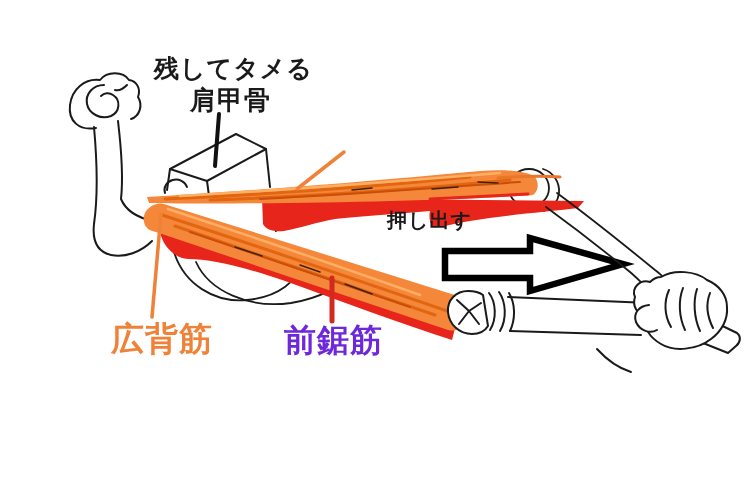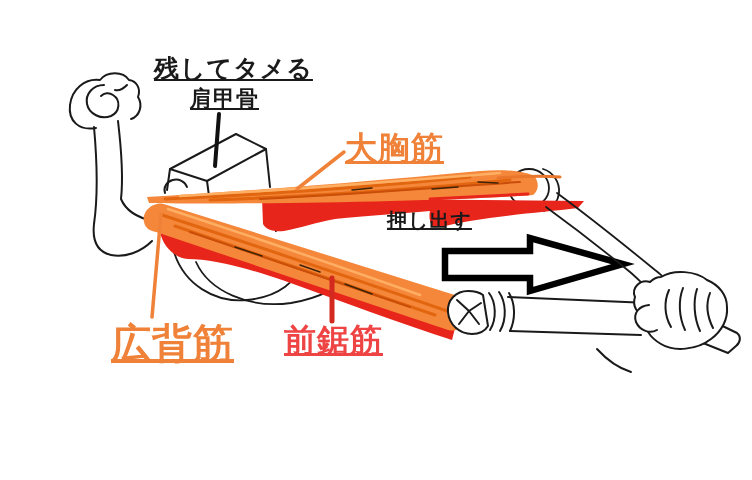--- a/index.html
+++ b/index.html
@@ -3,25 +3,25 @@
 <meta charset="utf-8">
 <style>
   html,body{margin:0;padding:0;background:#fff;}
   #stage{
     position:relative;width:752px;height:480px;background:#ffffff;
     overflow:hidden;font-family:"DejaVu Sans","Liberation Sans",sans-serif;
   }
   #art{position:absolute;left:0;top:0;}
   .lbl{
     position:absolute;font-weight:bold;white-space:nowrap;
-    letter-spacing:1px;line-height:1.05;text-decoration:underline;
+    letter-spacing:1px;line-height:1.05;
   }
   .lbl-black{color:#1a1a1a;}
   .lbl-orange{color:#ef8238;}
-  .lbl-darkred{color:#ef4444;}
+  .lbl-darkred{color:#6d28d9;}
 </style>
 </head>
 <body>
 
 <div id="stage">
 
   <svg id="art" width="752" height="480" viewBox="0 0 752 480">
 
     <g fill="none" stroke="#1a1a1a" stroke-width="1.8" stroke-linecap="round">
       <path d="M 174,252 C 184,284 214,303 247,300 C 279,297 299,280 300,263"></path>
@@ -122,24 +122,23 @@
     <g fill="none" stroke-linecap="round">
       <path stroke="#111111" stroke-width="4" d="M 219,114 L 215,166"></path>
       <path stroke="#ef8238" stroke-width="3.5" d="M 344,152 L 297,189"></path>
       <path stroke="#ef8238" stroke-width="3.5" d="M 161,214 L 152,317"></path>
       <path stroke="#d4291e" stroke-width="5" d="M 332,278 L 332,321"></path>
     </g>
   </svg>
 
   <div class="lbl lbl-black" style="left:154px;top:56px;font-size:25px">残してタメる</div>
 
-  <div class="lbl lbl-black" style="left:190px;top:87px;font-size:22px">肩甲骨</div>
+  <div class="lbl lbl-black" style="left:190px;top:87px;font-size:26px">肩甲骨</div>
 
-  <div class="lbl lbl-orange" style="left:345px;top:132px;font-size:32px">大胸筋</div>
 
   <div class="lbl lbl-black" style="left:387px;top:210px;font-size:20px">押し出す</div>
 
-  <div class="lbl lbl-orange" style="left:111px;top:322px;font-size:40px">広背筋</div>
+  <div class="lbl lbl-orange" style="left:111px;top:322px;font-size:33px">広背筋</div>
 
   <div class="lbl lbl-darkred" style="left:284px;top:324px;font-size:32px">前鋸筋</div>
 
 
 </div>
 
 </body></html>

